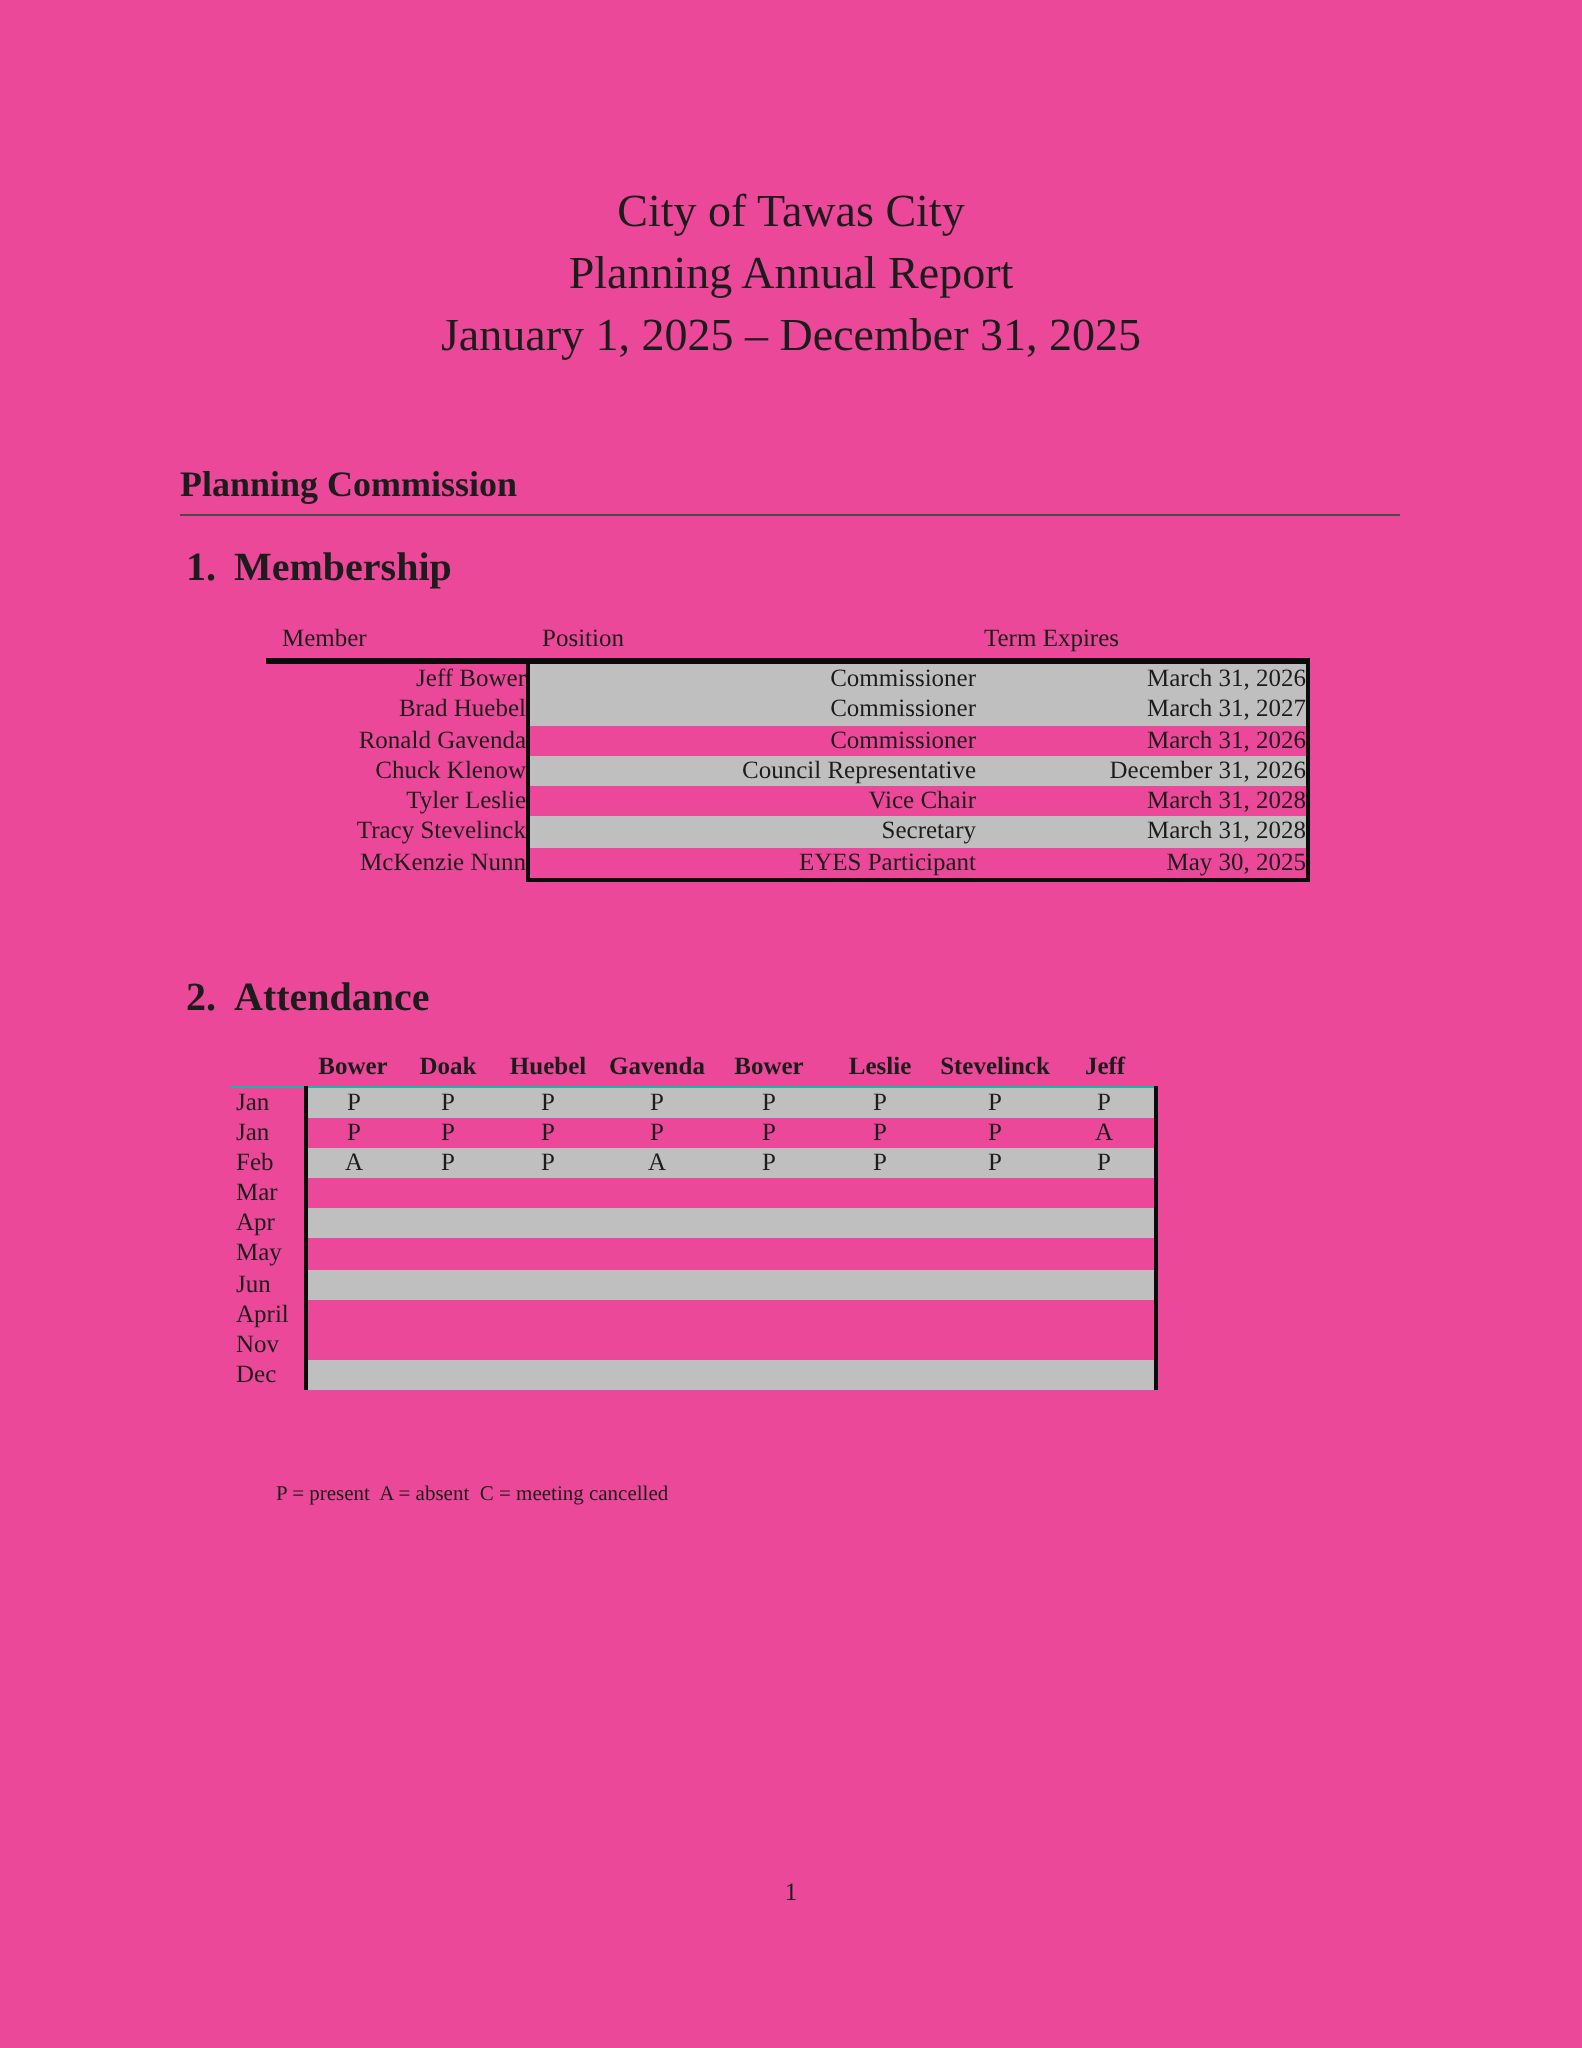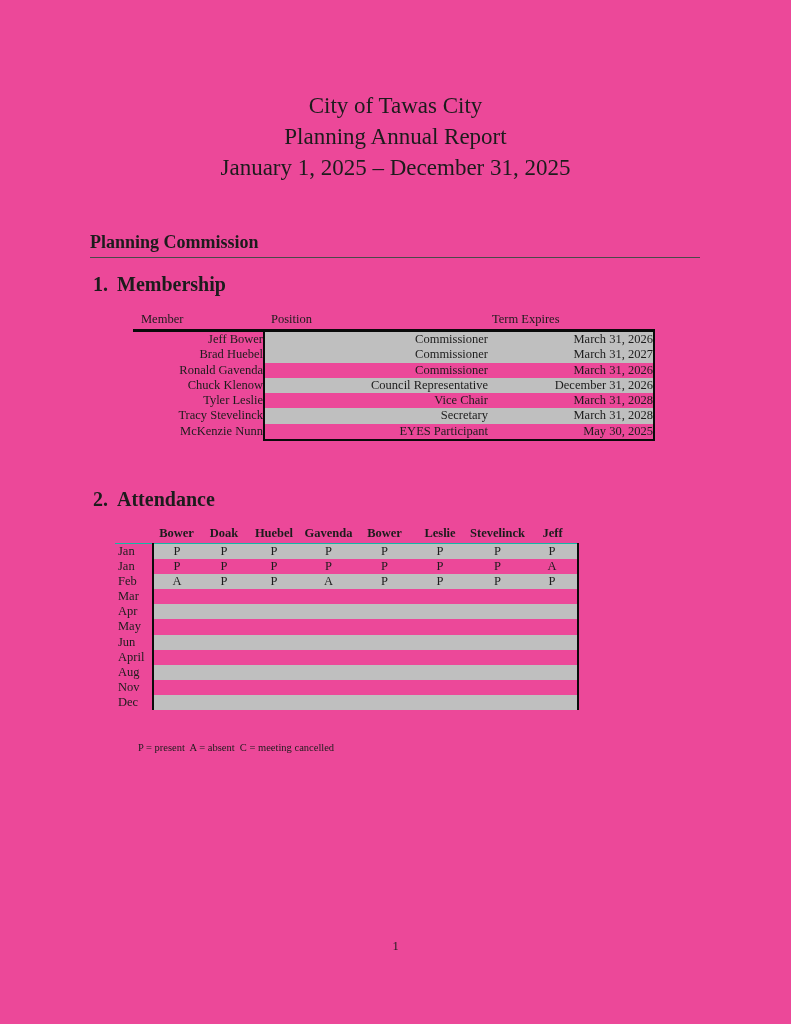--- a/index.html
+++ b/index.html
@@ -271,31 +271,20 @@
           <td class="month">April</td>
           <td class="val"></td>
           <td class="val"></td>
           <td class="val"></td>
           <td class="val"></td>
           <td class="val"></td>
           <td class="val"></td>
           <td class="val"></td>
           <td class="val"></td>
         </tr>
-        <tr class="shaded">
-          <td class="month">Aug</td>
-          <td class="val"></td>
-          <td class="val"></td>
-          <td class="val"></td>
-          <td class="val"></td>
-          <td class="val"></td>
-          <td class="val"></td>
-          <td class="val"></td>
-          <td class="val"></td>
-        </tr>
         <tr>
           <td class="month">Nov</td>
           <td class="val"></td>
           <td class="val"></td>
           <td class="val"></td>
           <td class="val"></td>
           <td class="val"></td>
           <td class="val"></td>
           <td class="val"></td>
           <td class="val"></td>

